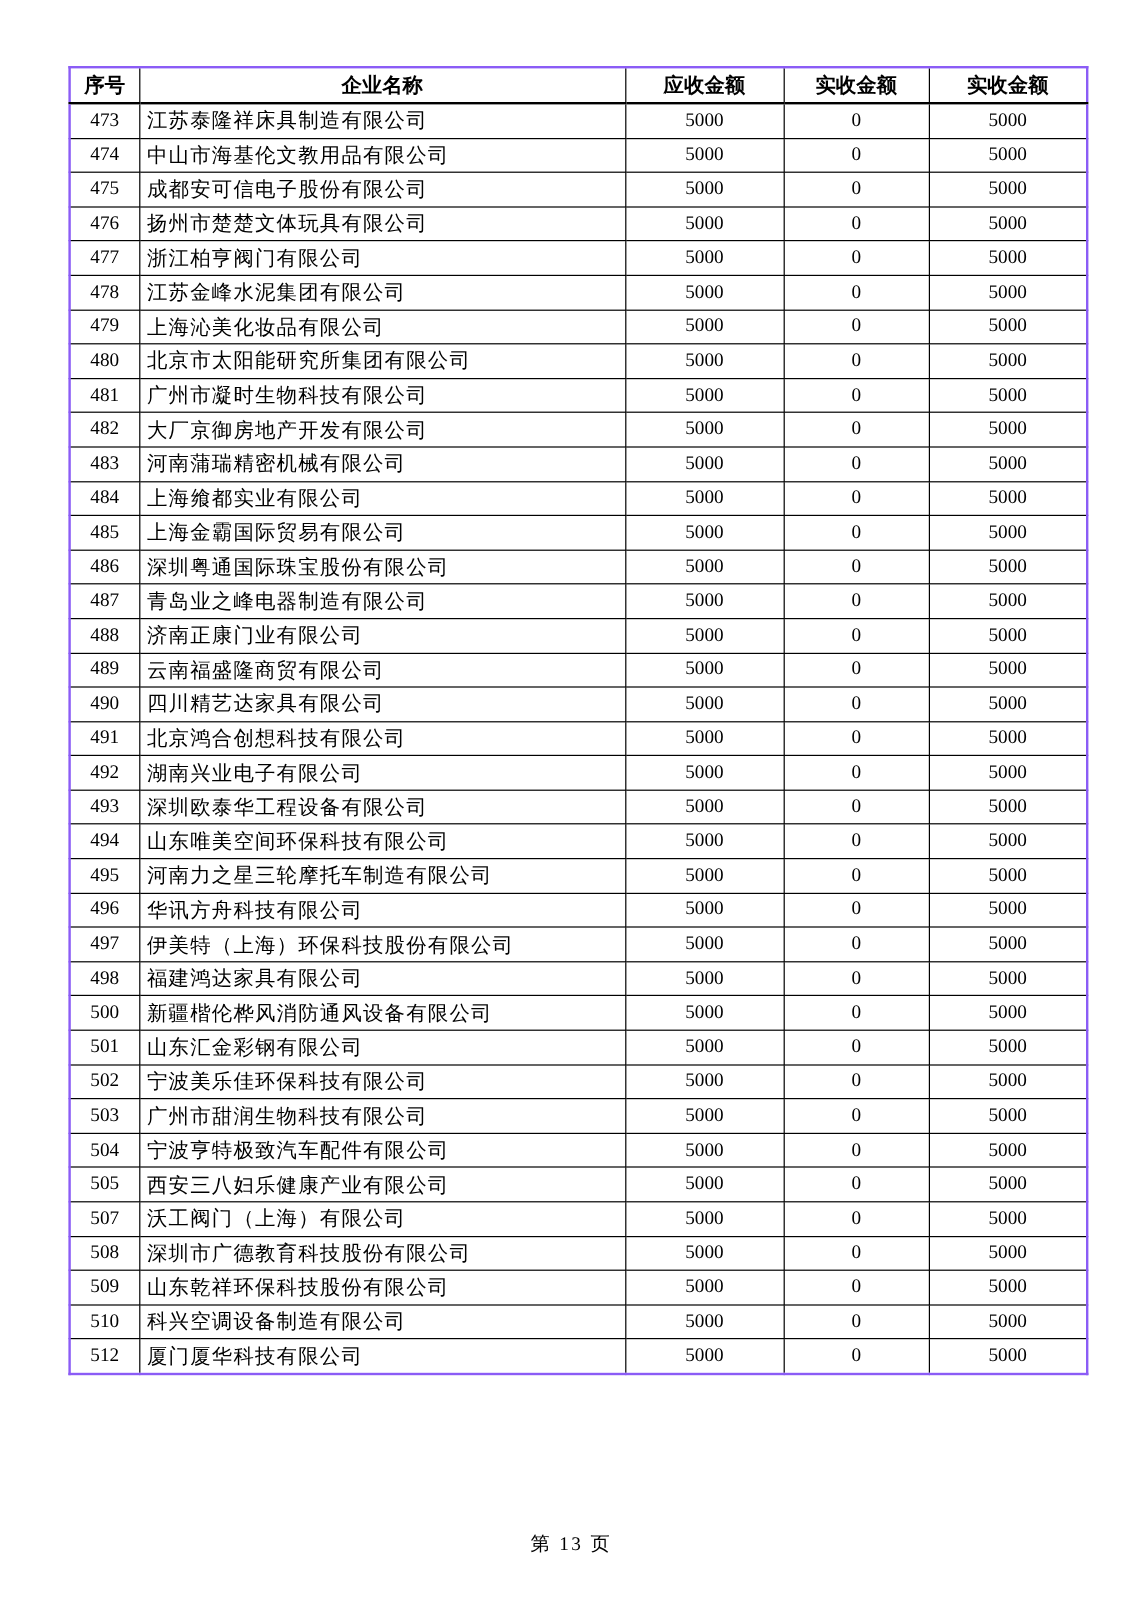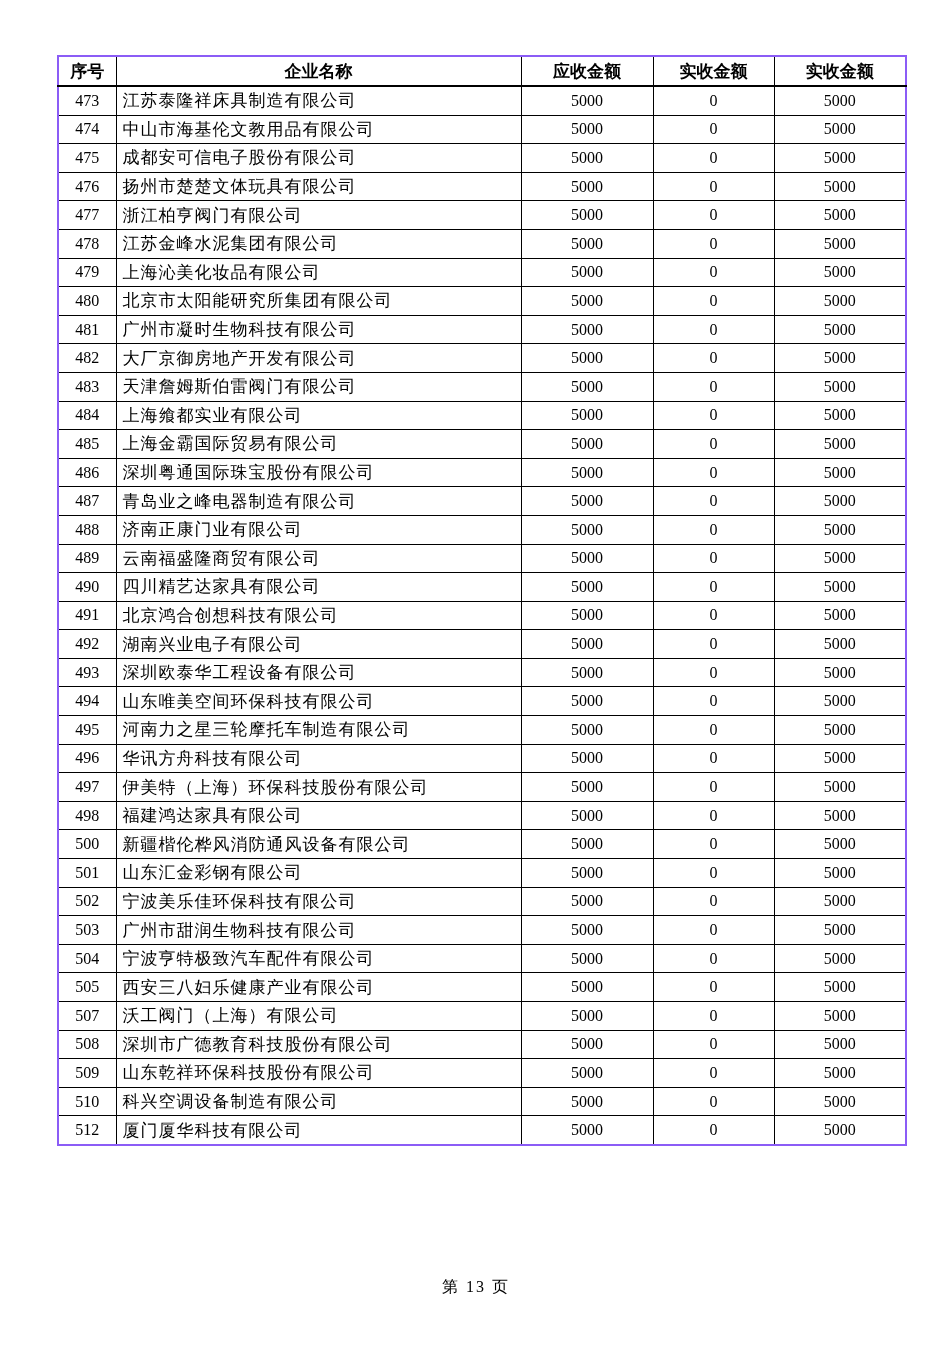--- a/index.html
+++ b/index.html
@@ -170,21 +170,21 @@
   <tr>
     <td>482</td>
     <td class="name-cell">大厂京御房地产开发有限公司</td>
     <td>5000</td>
     <td>0</td>
     <td>5000</td>
   </tr>
 
   <tr>
     <td>483</td>
-    <td class="name-cell">天津詹姆斯伯雷阀门有限公司</td>
+    <td class="name-cell">河南蒲瑞精密机械有限公司</td>
     <td>5000</td>
     <td>0</td>
     <td>5000</td>
   </tr>
 
   <tr>
     <td>484</td>
     <td class="name-cell">上海飨都实业有限公司</td>
     <td>5000</td>
     <td>0</td>

